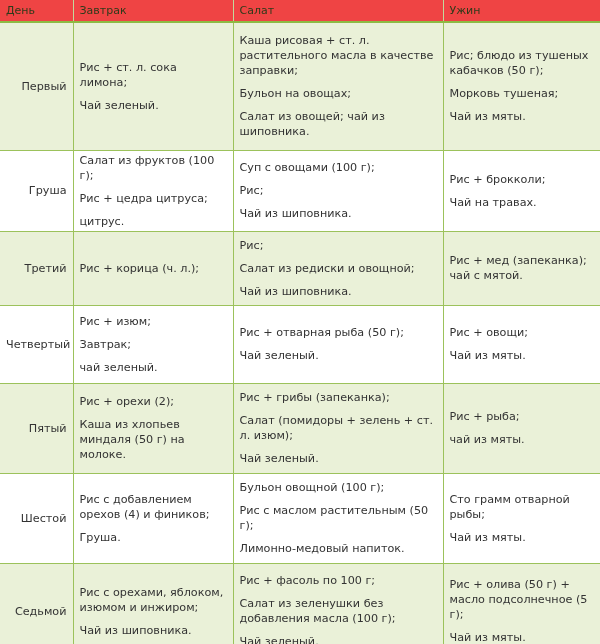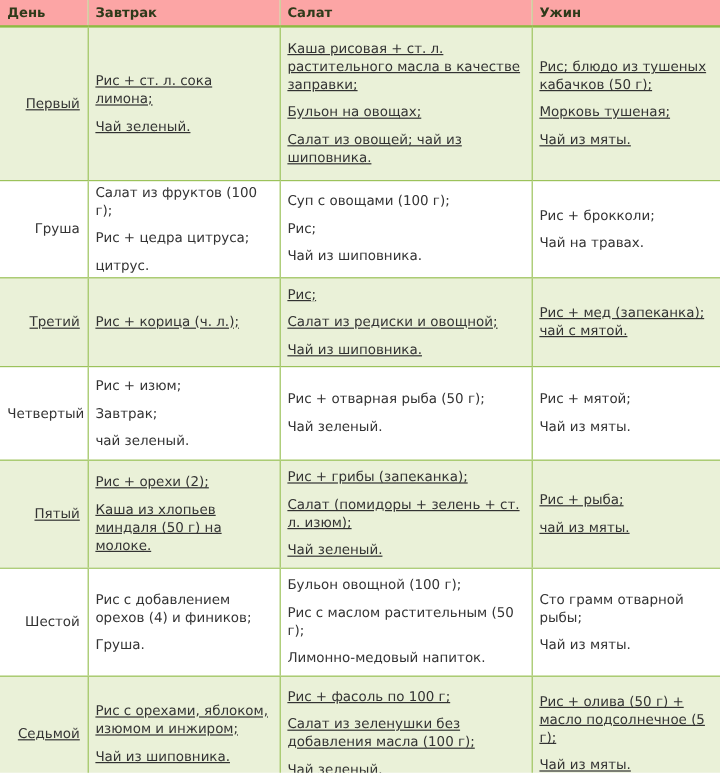--- a/index.html
+++ b/index.html
@@ -3,31 +3,31 @@
 <meta charset="utf-8">
 <style>
   html, body { margin: 0; padding: 0; background: #ffffff; }
   body { width: 600px; height: 644px; overflow: hidden; font-family: "DejaVu Sans", sans-serif; }
   table { border-collapse: collapse; width: 600px; table-layout: fixed; font-size: 11.2px; color: #333333; }
   col.c0 { width: 73px; }
   col.c1 { width: 160px; }
   col.c2 { width: 210px; }
   col.c3 { width: 157px; }
   thead th {
-    background: #fca5a5; color: #2f3a1a; font-weight: bold; text-align: left;
+    background: #ef4444; color: #2f3a1a; font-weight: normal; text-align: left;
     height: 21px; padding: 0 6px; font-size: 11px;
     border-left: 1px solid #c3da9c; border-bottom: 2px solid #8dbb43;
   }
   thead th:first-child { border-left: none; }
   tbody td {
     vertical-align: middle; padding: 2px 6px; line-height: 15px;
     border-left: 1px solid #9cc25b; border-bottom: 1px solid #9cc25b;
   }
   tbody td:first-child { border-left: none; text-align: right; }
-  tbody tr.odd td { background: #eaf1d8; text-decoration: underline; }
+  tbody tr.odd td { background: #eaf1d8; }
   tbody tr.even td { background: #ffffff; }
   .line { margin: 0 0 8px 0; }
   .line:last-child { margin-bottom: 0; }
 </style>
 </head>
 <body>
 
 <table>
   <colgroup>
       <col class="c0">
@@ -97,21 +97,21 @@
         <td>
           <div class="line">Рис + изюм;</div>
           <div class="line">Завтрак;</div>
           <div class="line">чай зеленый.</div>
         </td>
         <td>
           <div class="line">Рис + отварная рыба (50 г);</div>
           <div class="line">Чай зеленый.</div>
         </td>
         <td>
-          <div class="line">Рис + мятой;</div>
+          <div class="line">Рис + овощи;</div>
           <div class="line">Чай из мяты.</div>
         </td>
       </tr>
       <tr class="odd" style="height: 90px;">
         <td>Пятый</td>
         <td>
           <div class="line">Рис + орехи (2);</div>
           <div class="line">Каша из хлопьев миндаля (50 г) на молоке.</div>
         </td>
         <td>

